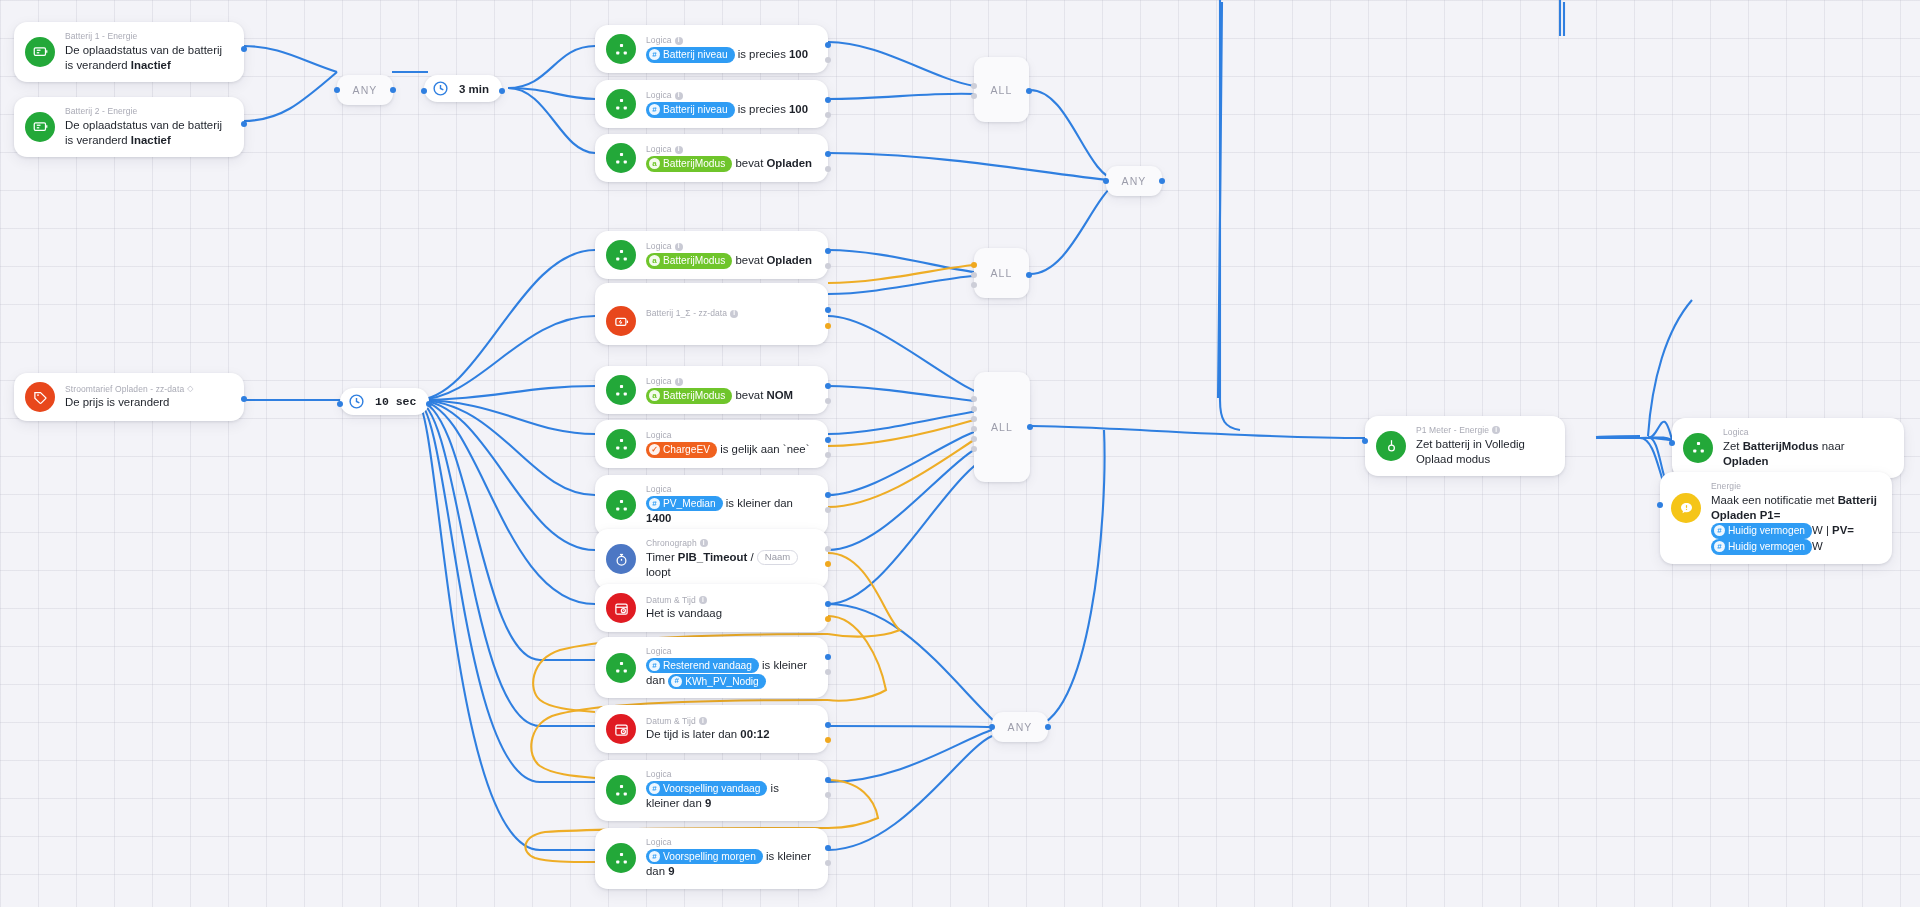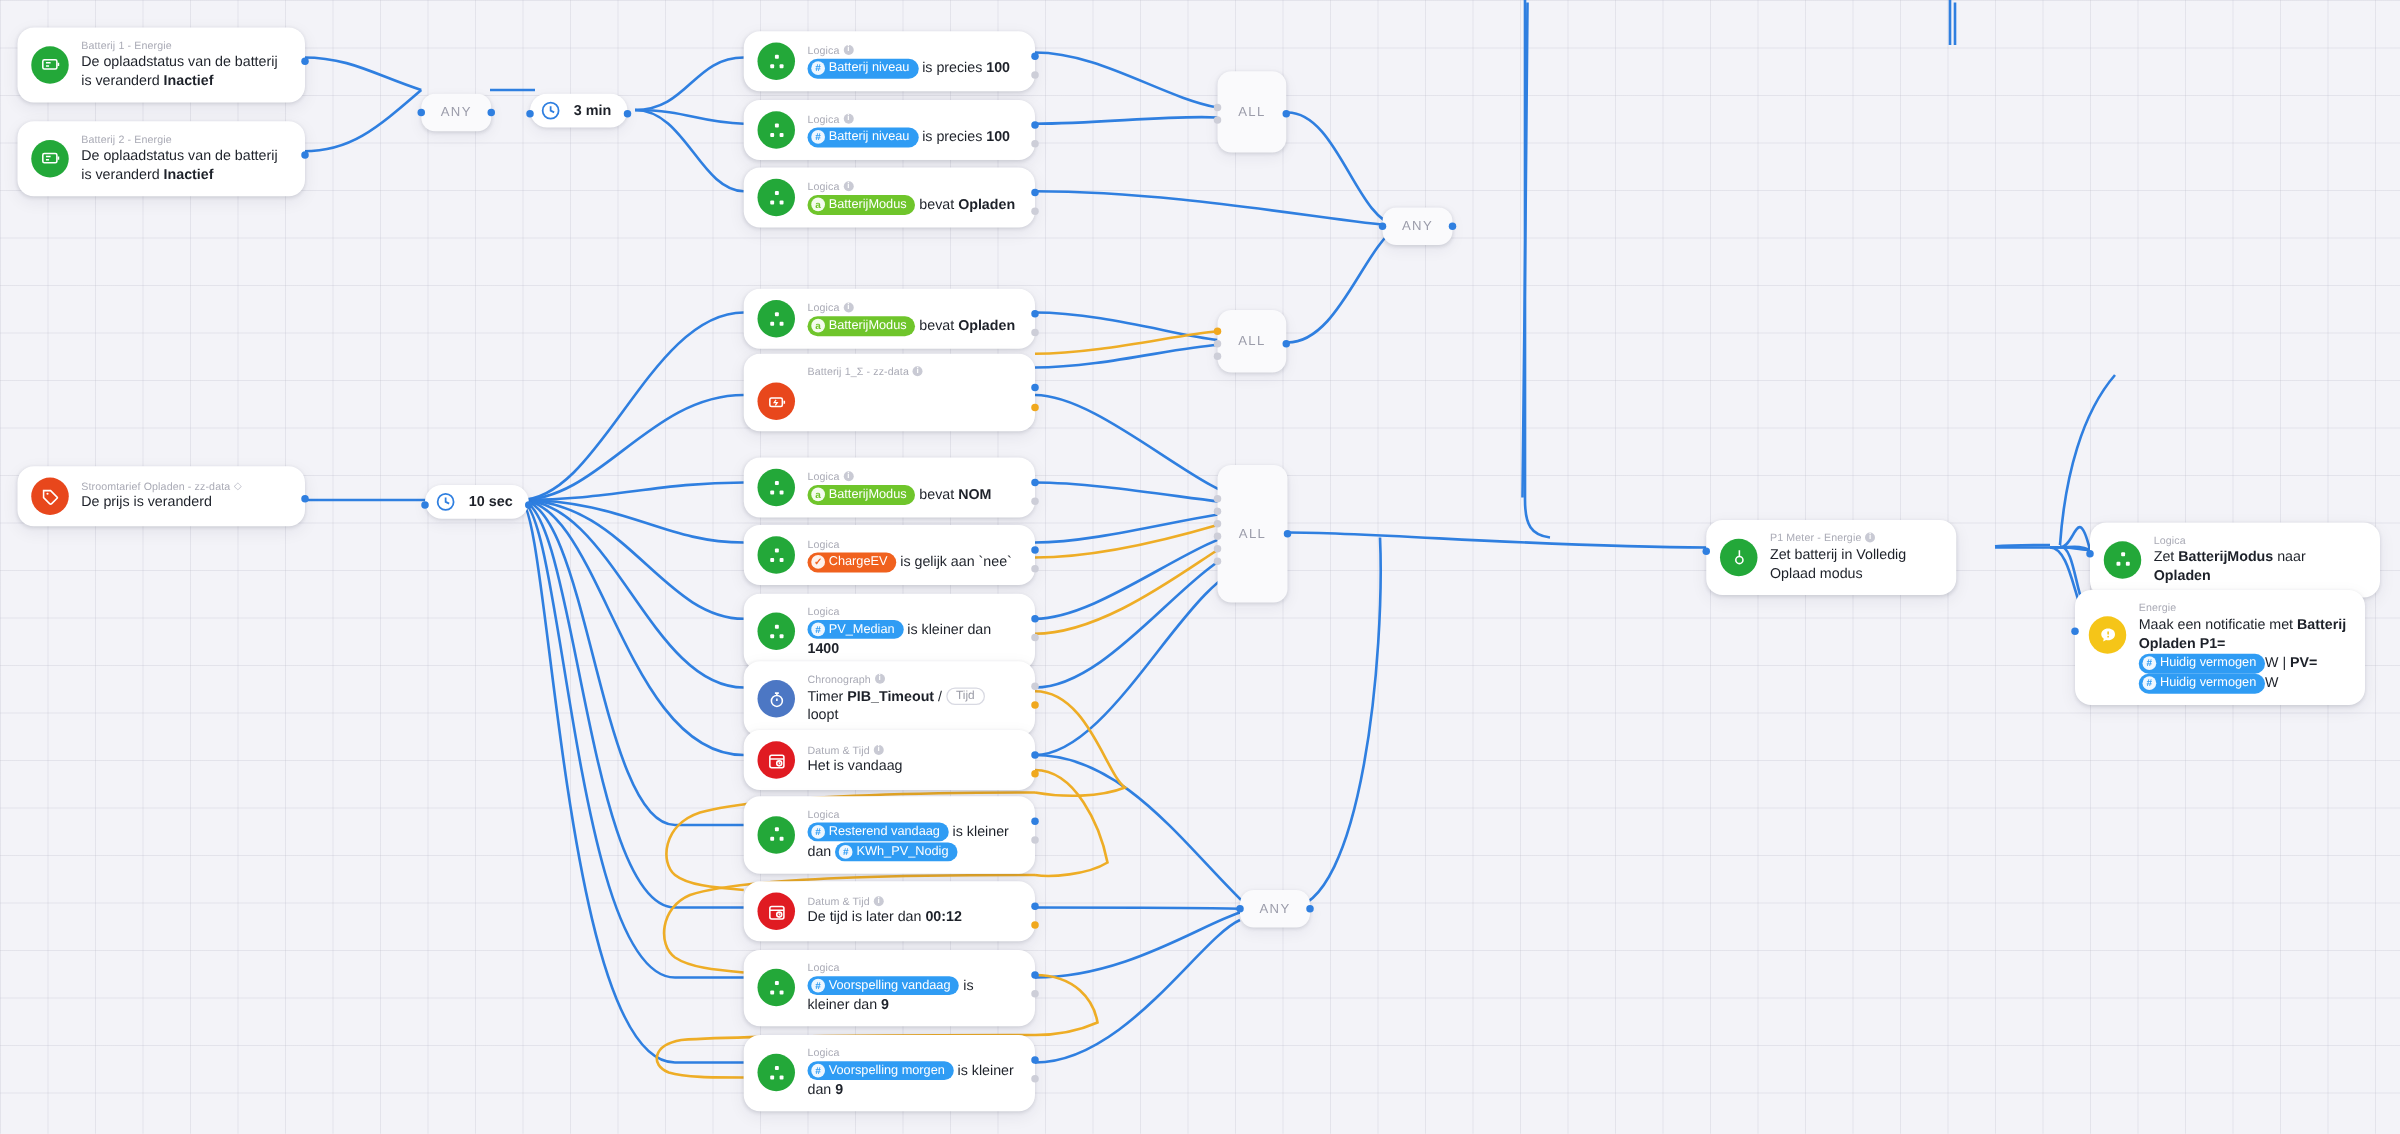--- a/index.html
+++ b/index.html
@@ -266,21 +266,21 @@
       <svg width="17" height="17" viewBox="0 0 24 24" fill="none" stroke="#2f7fe0" stroke-width="2">
         <circle cx="12" cy="12" r="9"></circle>
           <polyline points="12,7 12,12 16,14"></polyline>
       </svg>
     </span>
     <span>3 min</span>
     <div class="port" style="left:-3px; top:13px;"></div>
     <div class="port" style="right:-3px; top:13px;"></div>
   </div>
 
-  <div class="delay" style="left:340px; top:388px;">
+  <div class="delay" style="left:340px; top:388px;font-family:Liberation Mono, monospace;">
     <span class="clk">
       <svg width="17" height="17" viewBox="0 0 24 24" fill="none" stroke="#2f7fe0" stroke-width="2">
         <circle cx="12" cy="12" r="9"></circle>
           <polyline points="12,7 12,12 16,14"></polyline>
       </svg>
     </span>
     <span>10 sec</span>
     <div class="port" style="left:-3px; top:13px;"></div>
     <div class="port" style="right:-3px; top:13px;"></div>
   </div>
@@ -404,21 +404,21 @@
       </div>
       <div class="title"><span class="chip green">
             <span class="dot">a</span>
             <span>BatterijModus</span>
           </span> bevat <b>Opladen</b></div>
     </div>
     <div class="port" style="right:-3px; top:17px;"></div>
     <div class="port grey" style="right:-3px; top:32px;"></div>
   </div>
 
-  <div class="node" style="left:595px; top:283px; width:233px; align-items:flex-start;">
+  <div class="node" style="left:595px; top:283px; width:233px; align-items:center;">
     <div class="ico" style="background:#e8471c; margin-top:14px;">
       <svg width="15" height="15" viewBox="0 0 24 24" fill="none" stroke="#fff" stroke-width="2">
         <rect x="3" y="7" width="16" height="11" rx="2"></rect>
         <line x1="21.5" y1="10.5" x2="21.5" y2="14.5"></line>
         <polyline points="11,9.5 8.5,13 12.5,13 10,16.5" stroke-width="1.6"></polyline>
       </svg>
     </div>
     <div class="body">
       <div class="kicker">
         <span>Batterij 1_Σ - zz-data</span>
@@ -501,21 +501,21 @@
         <line x1="9.5" y1="4" x2="14.5" y2="4"></line>
         <line x1="12" y1="4" x2="12" y2="7"></line>
       </svg>
     </div>
     <div class="body">
       <div class="kicker">
         <span>Chronograph</span>
         <span class="info">i</span>
       </div>
       <div class="title">Timer <b>PIB_Timeout</b> / <span class="chip ghost">
-            <span>Tijd</span>
+            <span>Naam</span>
           </span> loopt</div>
     </div>
     <div class="port grey" style="right:-3px; top:17px;"></div>
     <div class="port amber" style="right:-3px; top:32px;"></div>
   </div>
 
   <div class="node" style="left:595px; top:584px; width:233px;">
     <div class="ico" style="background:#e01b22;">
       <svg width="15" height="15" viewBox="0 0 24 24" fill="none" stroke="#fff" stroke-width="2">
         <rect x="3" y="5" width="18" height="16" rx="2.4"></rect>

